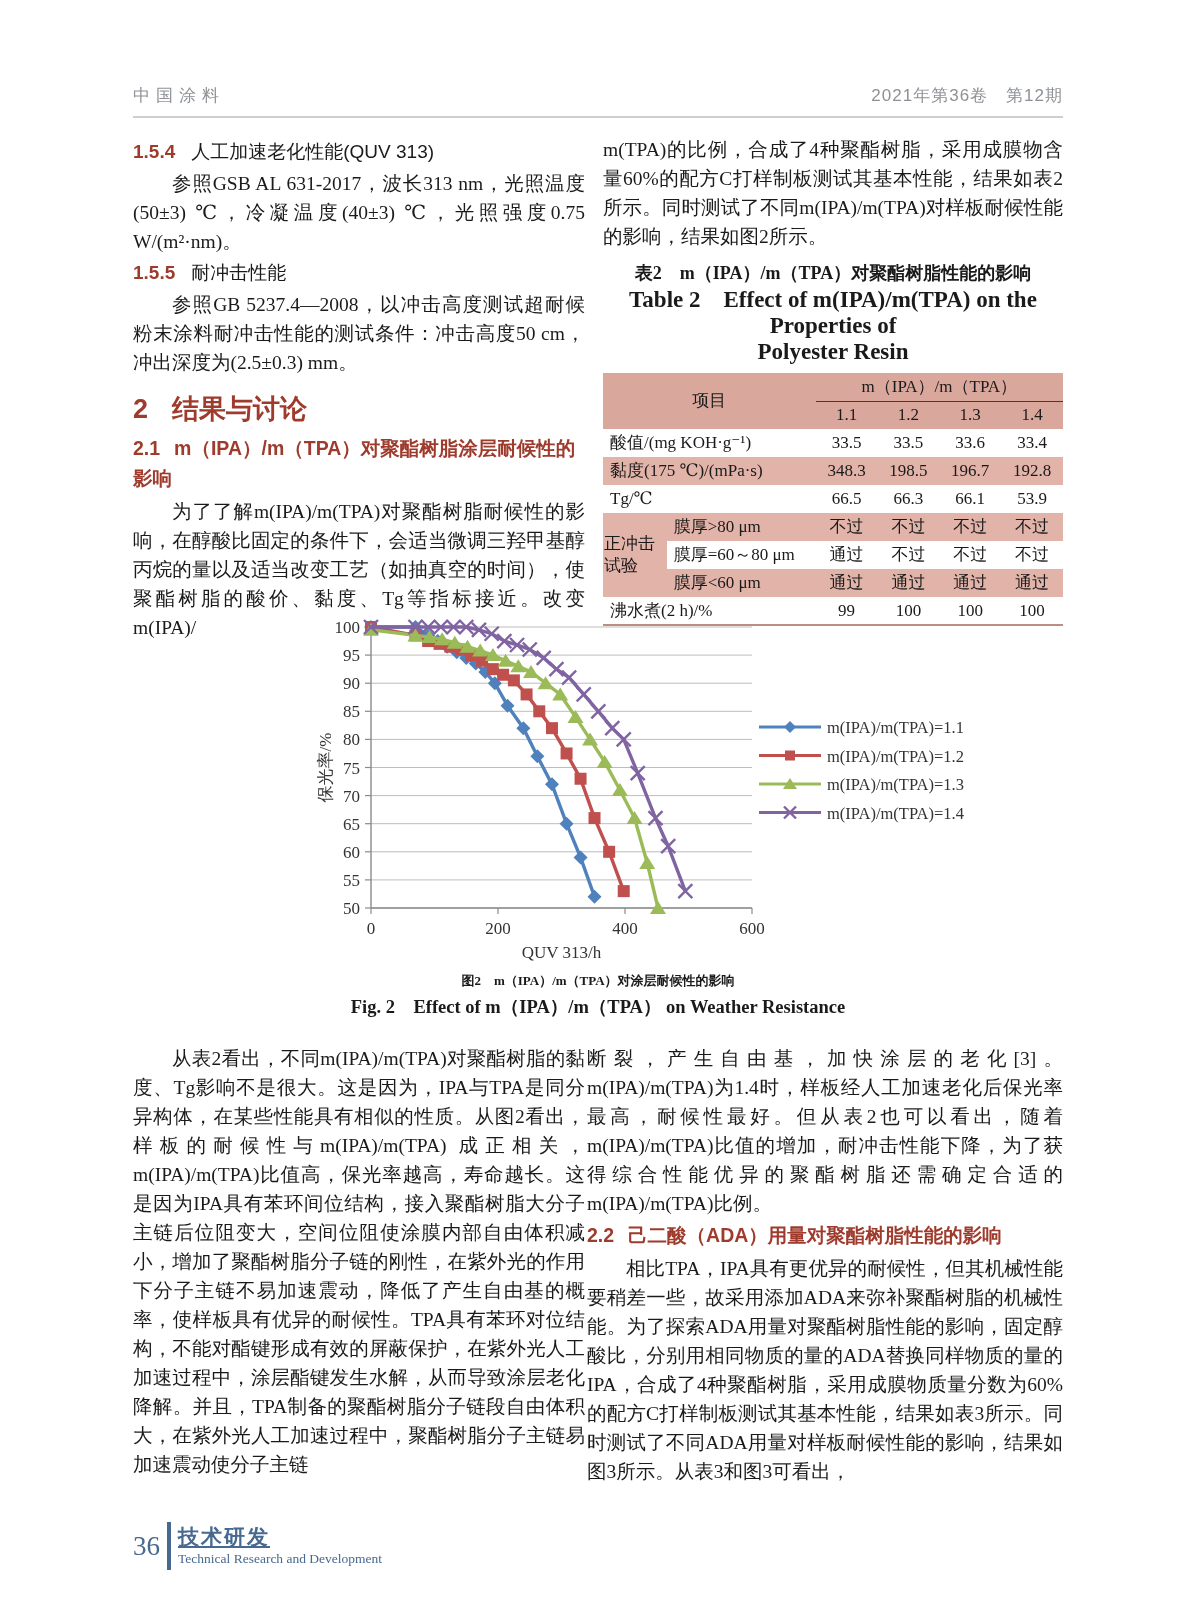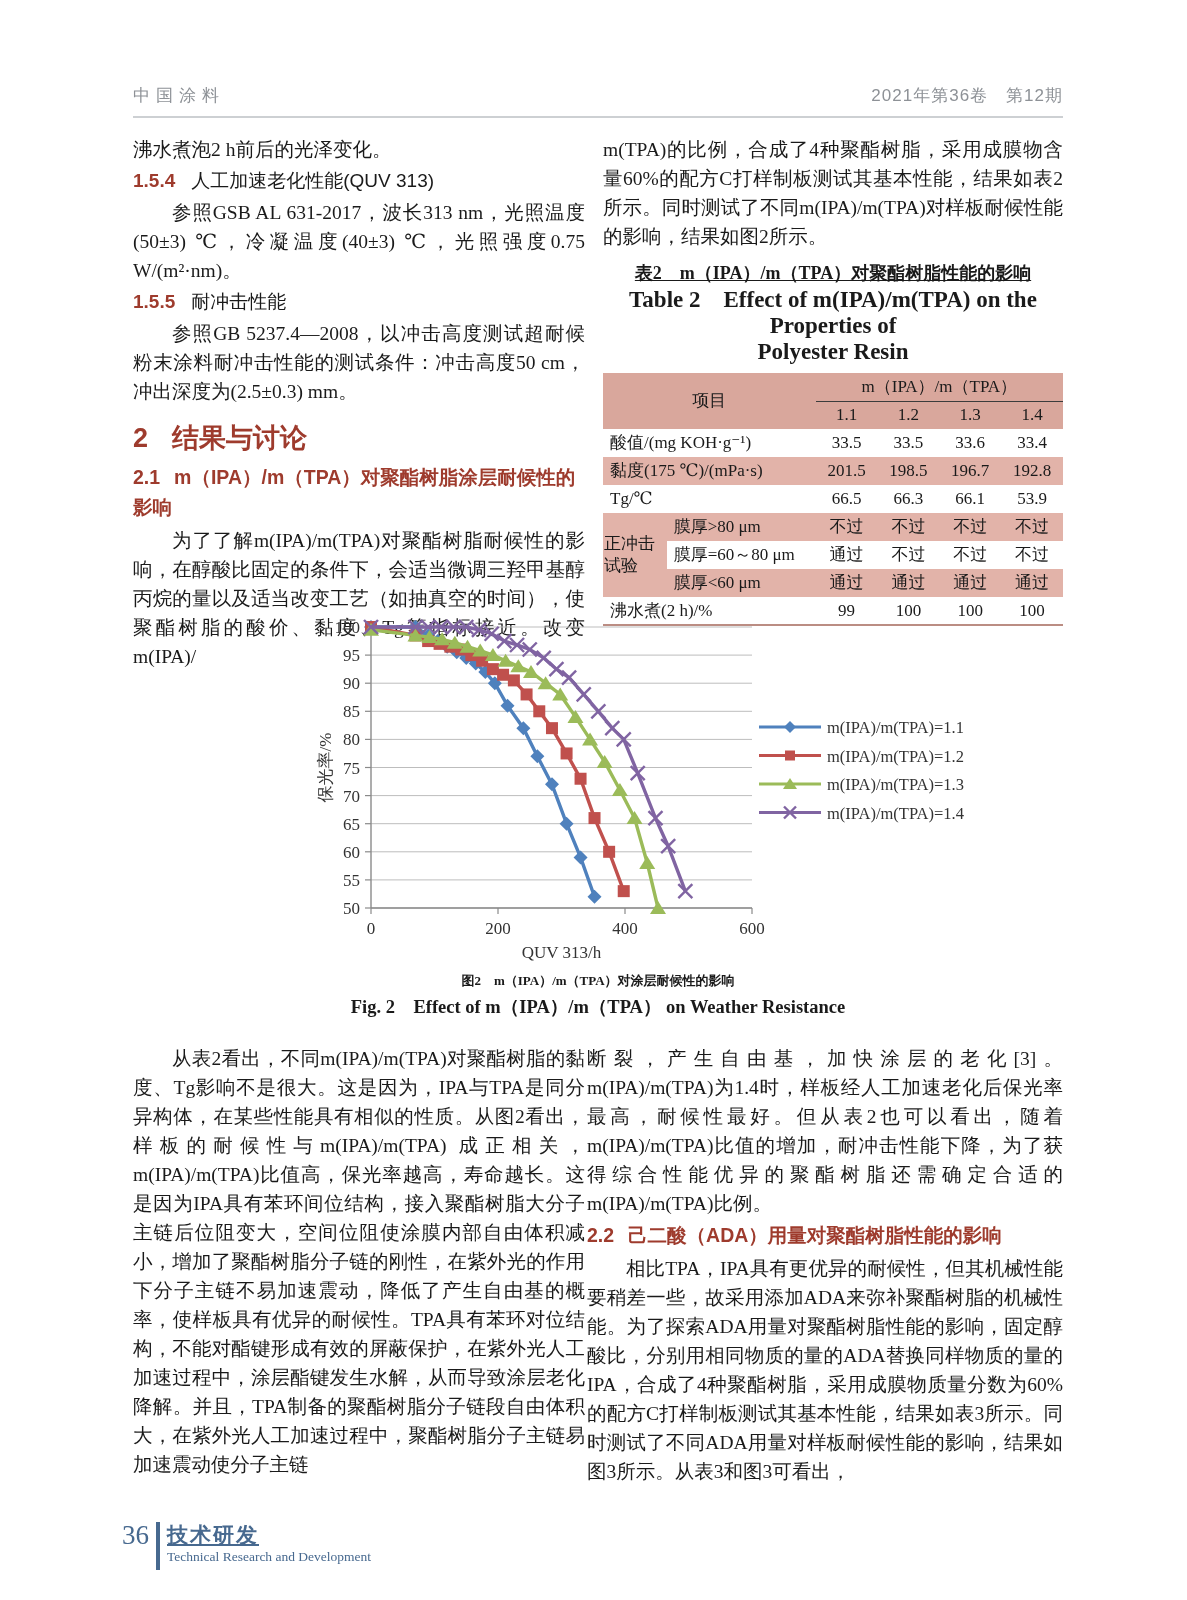--- a/index.html
+++ b/index.html
@@ -48,58 +48,57 @@
     margin:15px 0 7px;font-family:"Liberation Sans","DejaVu Sans",sans-serif;
     font-size:27px;font-weight:bold;color:var(--accent-red);line-height:34px;
   }
   .h-sec1 .num{margin-right:24px;}
   .h-sec2{
     margin:2px 0 4px;font-family:"Liberation Sans","DejaVu Sans",sans-serif;
     font-size:19.5px;font-weight:bold;color:var(--accent-red);line-height:30px;
   }
   .h-sec2 .num{margin-right:14px;}
   
-  .tbl-cap{text-align:center;font-weight:bold;margin-top:9px;font-size:18px;line-height:27px;text-decoration:underline;}
+  .tbl-cap{text-align:center;font-weight:bold;margin-top:9px;font-size:18px;line-height:27px;}
   .tbl-cap-en{text-align:center;font-weight:bold;font-size:23px;line-height:26px;}
   table.t2{width:100%;border-collapse:collapse;margin-top:8px;font-size:17px;border-bottom:2px solid #bb8d83;}
   table.t2 th,table.t2 td{font-weight:normal;height:28px;padding:1px 4px;line-height:22px;}
   table.t2 .c{text-align:center;}
   table.t2 .lbl{text-align:left;padding-left:7px;}
   table.t2 thead th{background:var(--tbl-head);}
   table.t2 .group-th{border-bottom:1px solid #3c3c3c;}
   table.t2 tr.stripe td{background:var(--tbl-stripe);}
   table.t2 td.groupcell{background:var(--tbl-stripe);text-align:left;padding-left:1px;}
   
   .figure{margin-top:6px;}
   .figure svg{display:block;margin-left:148px;}
   .fig-cap{text-align:center;font-weight:bold;font-size:13px;line-height:27px;margin-top:2px;}
   .fig-cap-en{text-align:center;font-weight:bold;font-size:18.5px;line-height:26px;}
   
   .pagefoot{
-    position:absolute;left:122px;bottom:36px;
-    display:flex;gap:7px;color:var(--footer-blue);
+    position:absolute;left:133px;bottom:36px;
+    display:flex;align-items:center;gap:7px;color:var(--footer-blue);
   }
   .pagefoot .pnum{font-size:27px;line-height:1;}
   .pagefoot .bar{width:4px;height:48px;background:var(--footer-blue);}
   .pagefoot .cn{font-family:"Liberation Sans","DejaVu Sans",sans-serif;font-size:21px;font-weight:bold;letter-spacing:2px;line-height:26px;text-decoration:underline;}
   .pagefoot .en{font-size:13.5px;line-height:18px;}
 </style>
 </head>
 <body>
 
 <div class="page">
 
   <div class="runhead">
     <span class="journal">中国涂料</span>
     <span class="issue">2021年第36卷　第12期</span>
   </div>
 
   <div class="top-cols">
     <div class="col-l">
-      <p>沸水煮泡2 h前后的光泽变化。</p>
       <div class="h-sub">
         <span class="num">1.5.4</span><span>人工加速老化性能(QUV 313)</span>
       </div>
       <p class="ind">参照GSB AL 631-2017，波长313 nm，光照温度(50±3) ℃，冷凝温度(40±3) ℃，光照强度0.75 W/(m²·nm)。</p>
       <div class="h-sub">
         <span class="num">1.5.5</span><span>耐冲击性能</span>
       </div>
       <p class="ind">参照GB 5237.4—2008，以冲击高度测试超耐候粉末涂料耐冲击性能的测试条件：冲击高度50 cm，冲出深度为(2.5±0.3) mm。</p>
       <div class="h-sec1">
         <span class="num">2</span><span>结果与讨论</span>
@@ -141,21 +140,21 @@
         <tbody>
           <tr>
             <td class="lbl" colspan="2">酸值/(mg KOH·g⁻¹)</td>
             <td class="c">33.5</td>
             <td class="c">33.5</td>
             <td class="c">33.6</td>
             <td class="c">33.4</td>
           </tr>
           <tr class="stripe">
             <td class="lbl" colspan="2">黏度(175 ℃)/(mPa·s)</td>
-            <td class="c">201.5</td>
+            <td class="c">348.3</td>
             <td class="c">198.5</td>
             <td class="c">196.7</td>
             <td class="c">192.8</td>
           </tr>
           <tr>
             <td class="lbl" colspan="2">Tg/℃</td>
             <td class="c">66.5</td>
             <td class="c">66.3</td>
             <td class="c">66.1</td>
             <td class="c">53.9</td>

